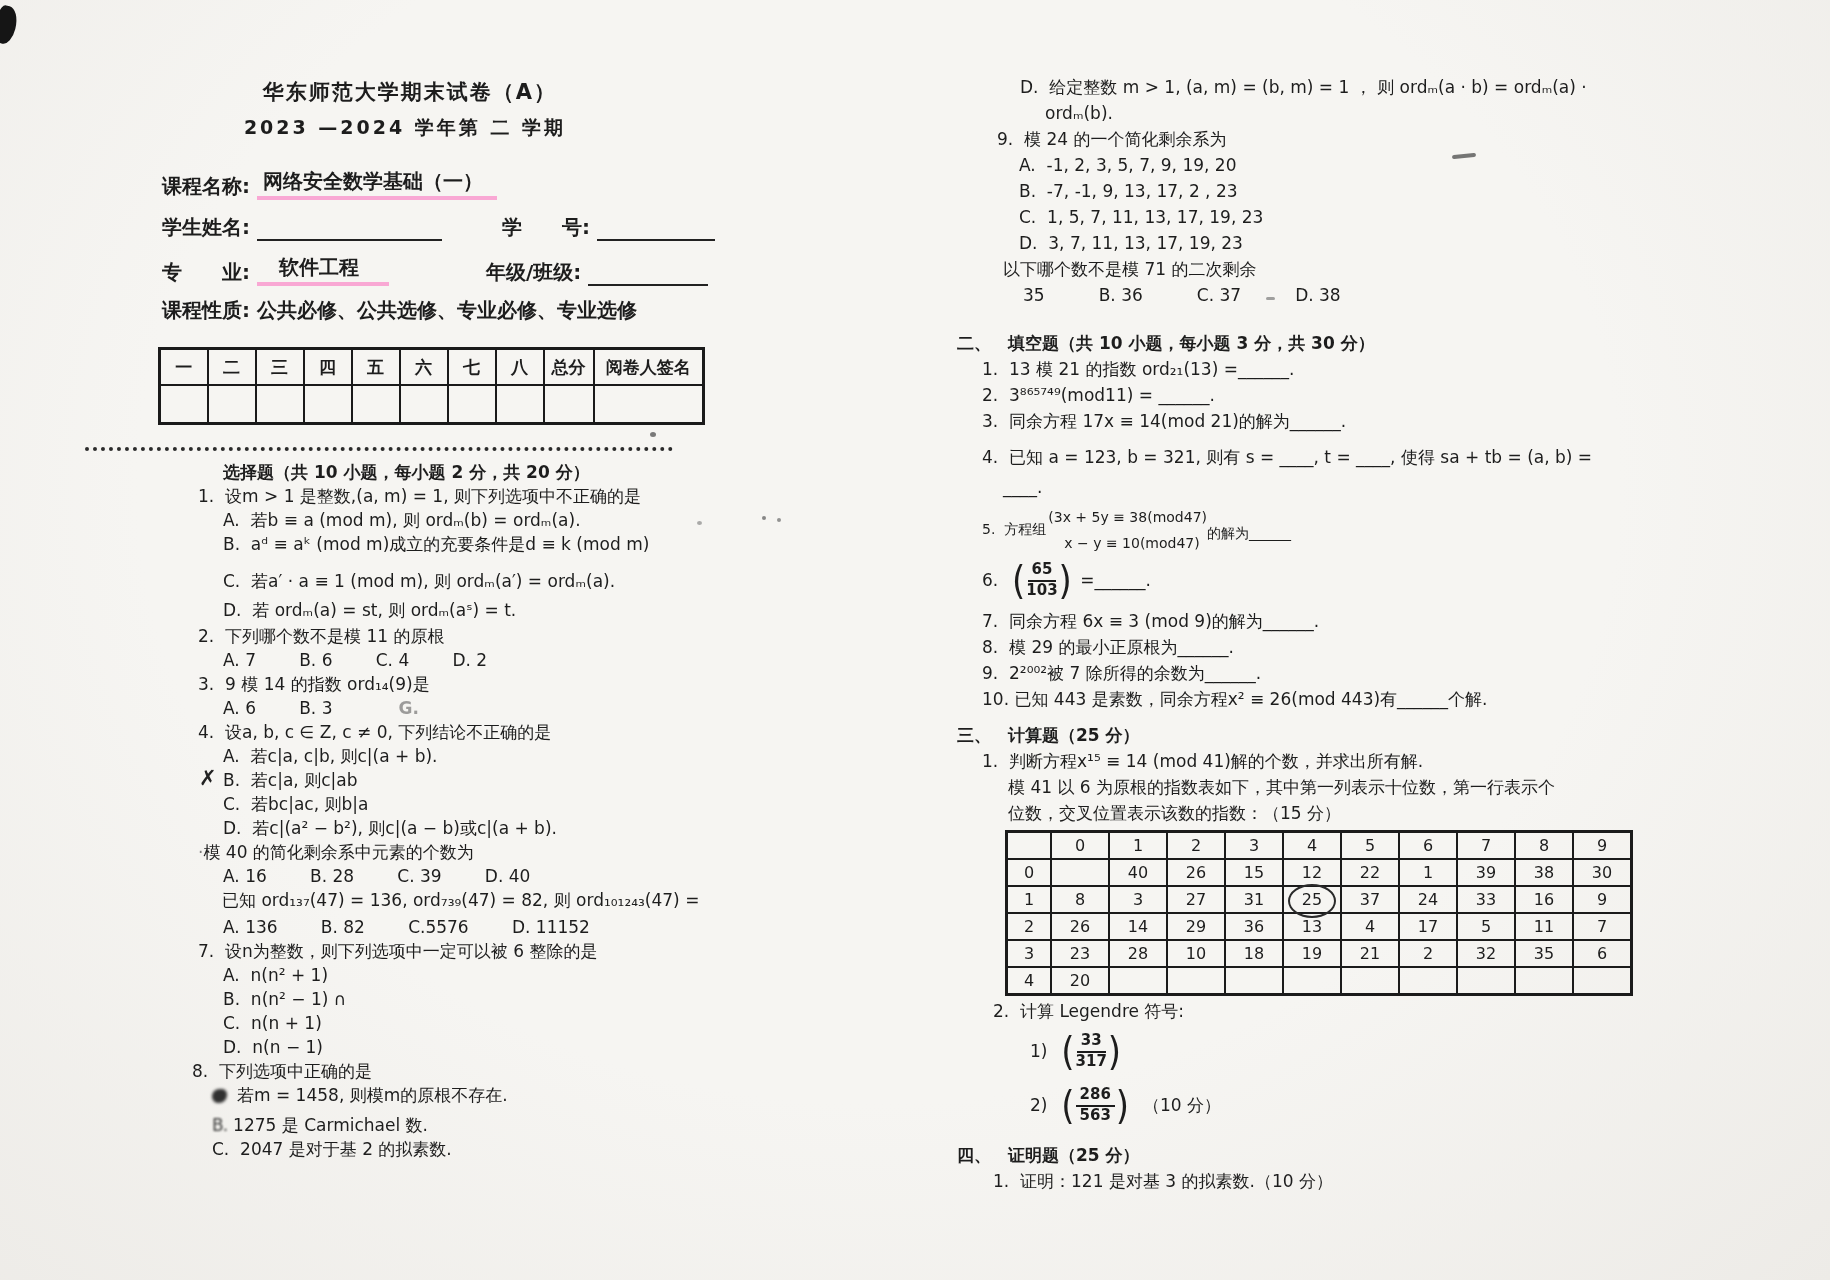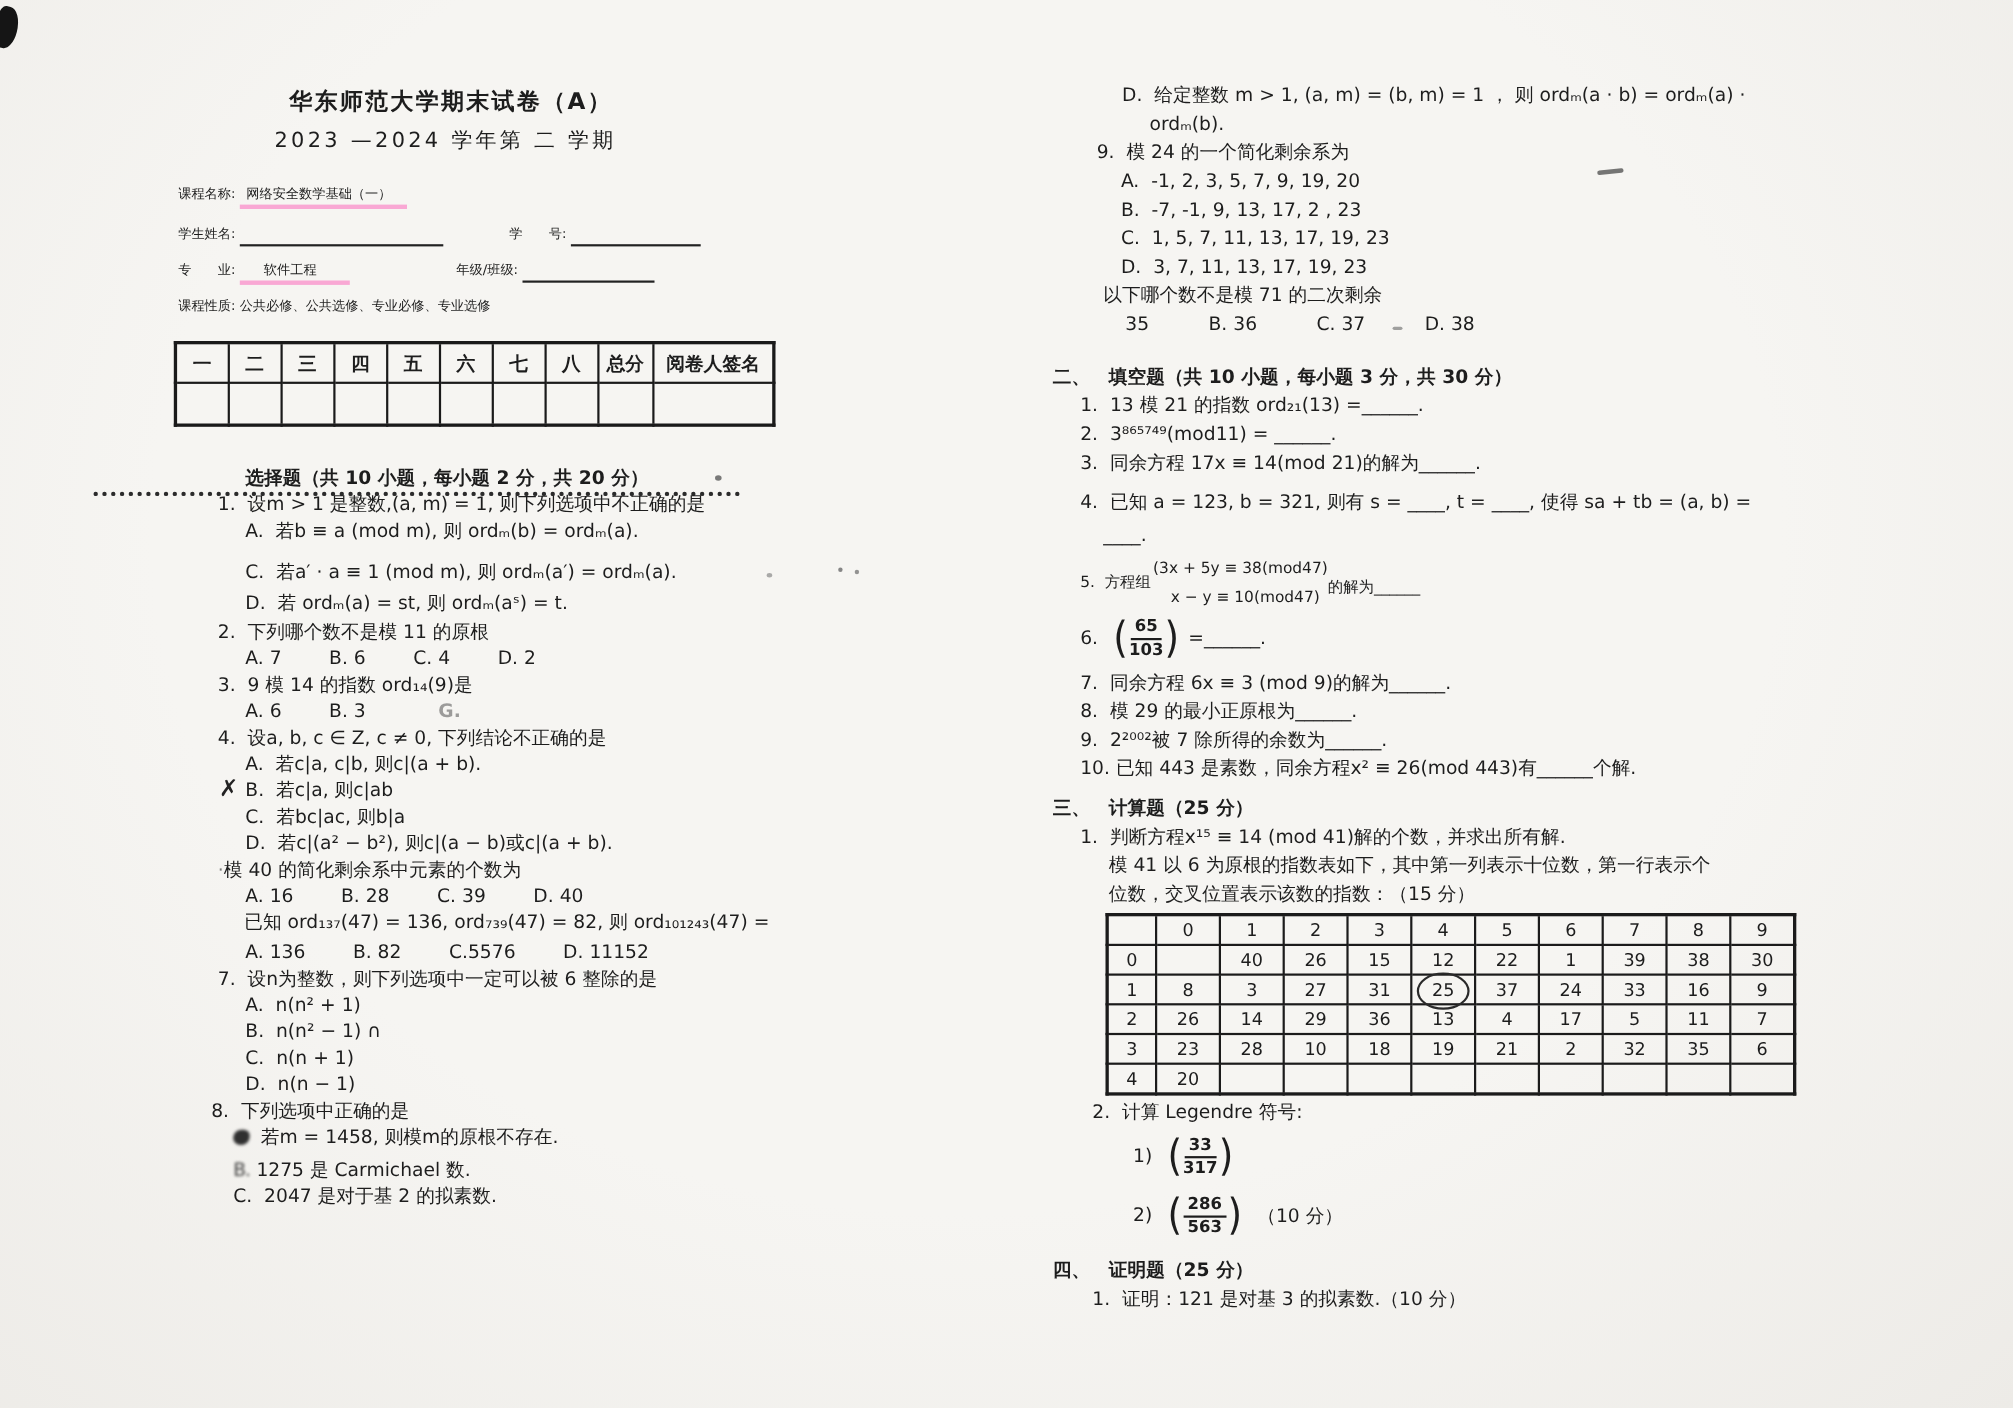--- a/index.html
+++ b/index.html
@@ -7,22 +7,22 @@
     position:relative;width:1830px;height:1280px;overflow:hidden;
     background:radial-gradient(ellipse at 48% 38%, #f6f5f2 55%, #edebe7 100%);
     font-family:"DejaVu Sans","Liberation Sans",sans-serif;color:#1d1d1d;
   }
   .ln{white-space:pre;font-size:17px;line-height:24px}
   .col-left{position:absolute;left:140px;top:78px;width:680px}
   .col-right{position:absolute;left:905px;top:74px;width:760px}
   .col-right .ln{line-height:26px}
   .b{font-weight:700}
   .title{font-size:21px;font-weight:700;letter-spacing:2px;text-align:center;width:600px;transform:translateX(-30px)}
-  .semester{font-size:19px;font-weight:400;letter-spacing:3px;text-align:center;width:600px;transform:translateX(-35px);margin-top:9px}
-  .frow{display:flex;white-space:pre;font-size:12px;font-weight:400}
+  .semester{font-size:19px;font-weight:700;letter-spacing:3px;text-align:center;width:600px;transform:translateX(-35px);margin-top:9px}
+  .frow{display:flex;align-items:flex-end;white-space:pre;font-size:20px;font-weight:700}
   .uline{display:inline-block;border-bottom:2px solid #222;height:18px}
   .uval{border-bottom:4px solid #f9a8d4;padding:0 14px 1px 6px}
   table.score{border-collapse:collapse;margin-left:18px;margin-top:23px}
   table.score td{border:2px solid #1a1a1a;text-align:center;font-size:17px;font-weight:700;height:34px;padding:0}
   table.score{border:3px solid #1a1a1a}
   .dotted{position:absolute;left:85px;top:447px;width:588px;border-top:4px dotted #2b2b2b}
   .p52{padding-left:52px}.p58{padding-left:58px}.p72{padding-left:72px}.p77{padding-left:77px}
   .p82{padding-left:82px}.p83{padding-left:83px}.p88{padding-left:88px}.p92{padding-left:92px}
   .p98{padding-left:98px}.p103{padding-left:103px}.p114{padding-left:114px}.p115{padding-left:115px}
   .p118{padding-left:118px}.p125{padding-left:125px}.p140{padding-left:140px}
@@ -120,20 +120,21 @@
           <td></td>
           <td></td>
     </tr>
   </tbody>
     </table>
 
   <div style="margin-top:35px">
     <div class="ln b p83">选择题（共 10 小题，每小题 2 分，共 20 分）</div>
     <div class="ln p58">1.  设m &gt; 1 是整数,(a, m) = 1, 则下列选项中不正确的是</div>
     <div class="ln p83">A.  若b ≡ a (mod m), 则 ordₘ(b) = ordₘ(a).</div>
+    <div class="ln p83">B.  aᵈ ≡ aᵏ (mod m)成立的充要条件是d ≡ k (mod m)</div>
     <div class="ln p83" style="margin-top:13px">C.  若a′ · a ≡ 1 (mod m), 则 ordₘ(a′) = ordₘ(a).</div>
     <div class="ln p83" style="margin-top:5px">D.  若 ordₘ(a) = st, 则 ordₘ(aˢ) = t.</div>
     <div class="ln p58" style="margin-top:2px">2.  下列哪个数不是模 11 的原根</div>
     <div class="ln p83">A. 7        B. 6        C. 4        D. 2</div>
     <div class="ln p58">3.  9 模 14 的指数 ord₁₄(9)是</div>
     <div class="ln p83"><span>A. 6        B. 3</span><span class="ghost">G.</span></div>
     <div class="ln p58">4.  设a, b, c ∈ Z, c ≠ 0, 下列结论不正确的是</div>
     <div class="ln p83">A.  若c|a, c|b, 则c|(a + b).</div>
     <div class="ln p83"><span class="xmark">✗</span><span>B.  若c|a, 则c|ab</span></div>
     <div class="ln p83">C.  若bc|ac, 则b|a</div>

